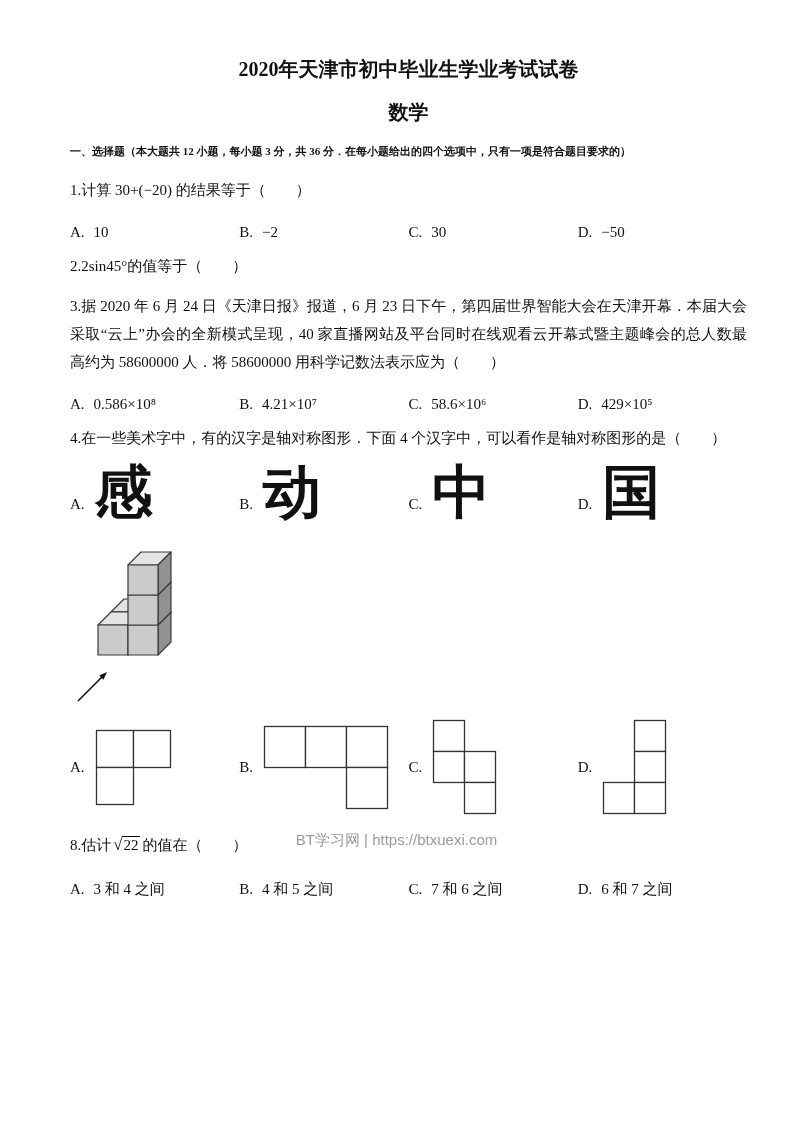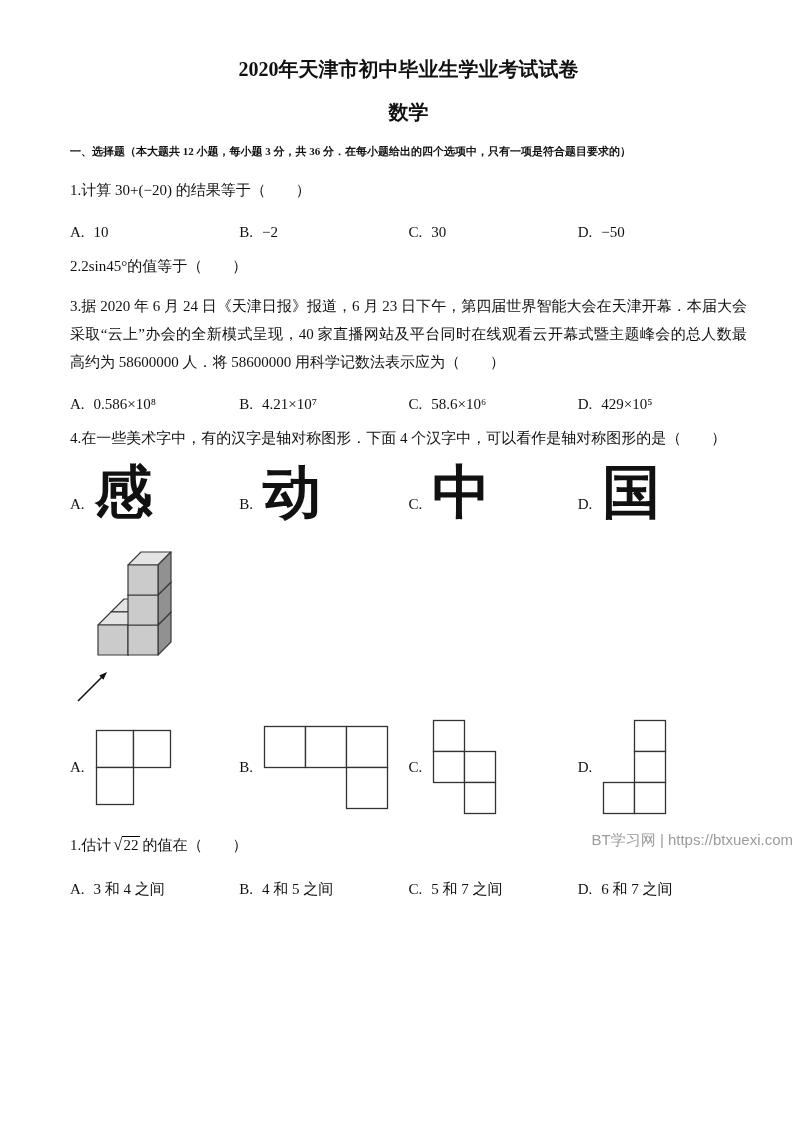--- a/index.html
+++ b/index.html
@@ -80,21 +80,21 @@
     align-items: center;
     margin: 6px 0 14px 0;
   }
   .fig-opt { display: flex; align-items: center; }
   .fig-opt .olabel { font-size: 15px; margin-right: 10px; }
   .watermark {
     position: absolute;
     left: 0;
     right: 0;
     bottom: 28px;
-    text-align: right;
+    text-align: center;
     color: #9b9b9b;
     font-size: 15px;
     font-family: "Liberation Sans", "DejaVu Sans", sans-serif;
   }
 </style>
 </head>
 <body>
 
 <div class="page">
 
@@ -207,24 +207,24 @@
             <rect x="32.5" y="32.5" width="31" height="31" fill="#ffffff" stroke="#333333" stroke-width="1.3"></rect>
             <rect x="1.5" y="63.5" width="31" height="31" fill="#ffffff" stroke="#333333" stroke-width="1.3"></rect>
             <rect x="32.5" y="63.5" width="31" height="31" fill="#ffffff" stroke="#333333" stroke-width="1.3"></rect>
           </svg>
         </div>
     </div>
   </div>
 
   <div>
     <div class="stem">
-      <span>1.估计</span><span class="sqrt"><span class="radsign">√</span><span class="radicand">22</span></span><span>的值在（　　）</span>
+      <span>8.估计</span><span class="sqrt"><span class="radsign">√</span><span class="radicand">22</span></span><span>的值在（　　）</span>
     </div>
     <div class="options">
       <div class="opt"><span class="olabel">A.</span><span>3 和 4 之间</span></div>
       <div class="opt"><span class="olabel">B.</span><span>4 和 5 之间</span></div>
-      <div class="opt"><span class="olabel">C.</span><span>5 和 7 之间</span></div>
+      <div class="opt"><span class="olabel">C.</span><span>7 和 6 之间</span></div>
       <div class="opt"><span class="olabel">D.</span><span>6 和 7 之间</span></div>
     </div>
   </div>
 
   <div class="watermark">BT学习网 | https://btxuexi.com</div>
 </div>
 
 </body></html>

